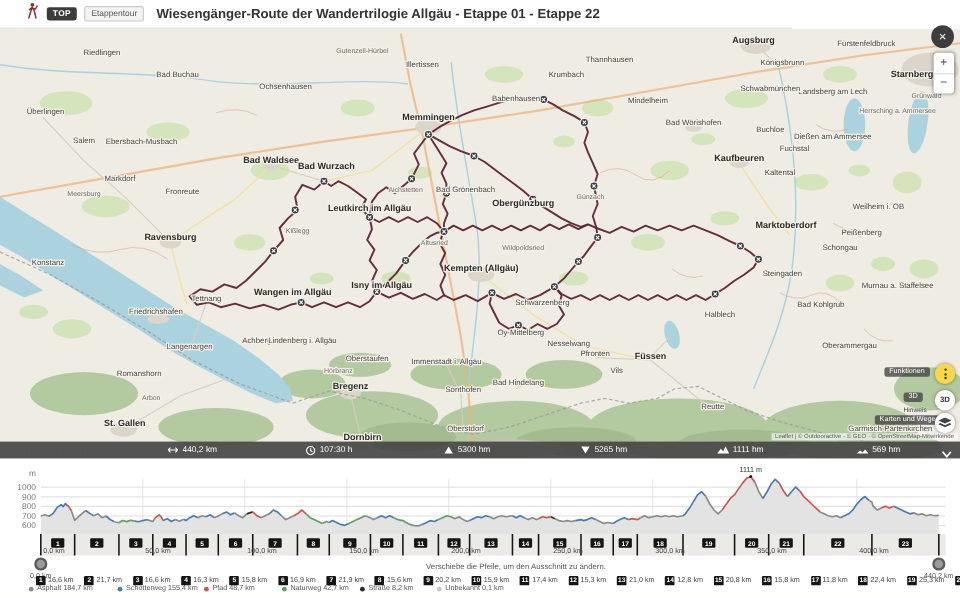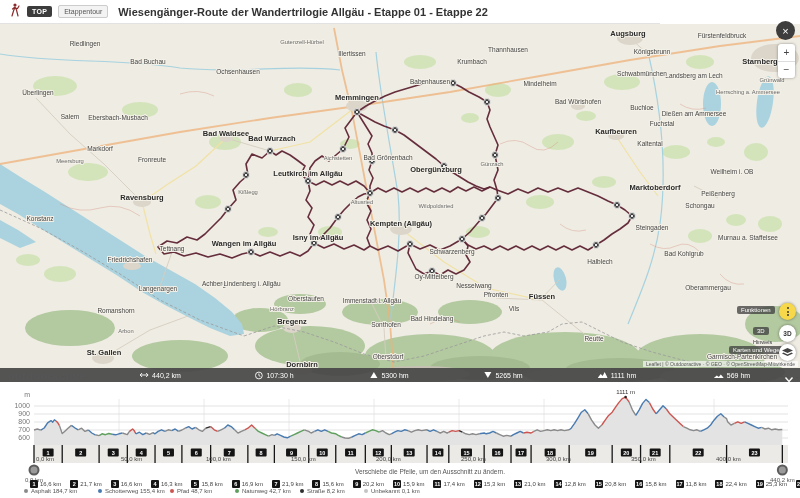--- a/index.html
+++ b/index.html
@@ -1,18 +1,18 @@
 <!DOCTYPE html>
 <html><head>
 <meta charset="utf-8">
 <style>
   html,body{margin:0;padding:0;background:#fff;font-family:"Liberation Sans","DejaVu Sans",sans-serif;}
   #app{position:relative;width:800px;height:498px;overflow:hidden;background:#fff;}
   
-  #header{position:absolute;left:0;top:0;width:660px;height:24px;background:#fff;border-bottom:1px solid #e2e2e2;display:flex;align-items:center;gap:6px;padding-left:8px;box-sizing:border-box;z-index:30;}
+  #header{position:absolute;left:0;top:0;width:660px;height:24px;background:#fff;border-bottom:1px solid #e2e2e2;display:flex;align-items:center;gap:6px;padding-left:20px;box-sizing:border-box;z-index:30;}
   .badge-dark{background:#3c3c3c;color:#fff;font-size:7px;font-weight:bold;padding:2px 5px;border-radius:2px;letter-spacing:.3px;}
   .badge-light{background:#f3f3f3;color:#555;font-size:7px;padding:2px 5px;border-radius:2px;border:1px solid #ccc;}
   #page-title{font-size:11px;font-weight:bold;color:#333;margin-left:4px;white-space:nowrap;}
   
   #map{position:absolute;left:0;top:24px;width:800px;height:358px;background:#efece3;overflow:hidden;}
   #map svg{display:block;}
   .town-c{font-size:7.5px;font-weight:bold;fill:#2b2b2b;}
   .town-t{font-size:6.5px;fill:#454545;}
   .town-s{font-size:5.8px;fill:#6a6a6a;}
   .halo{paint-order:stroke;stroke:#f4f1e8;stroke-width:2px;stroke-linejoin:round;}

